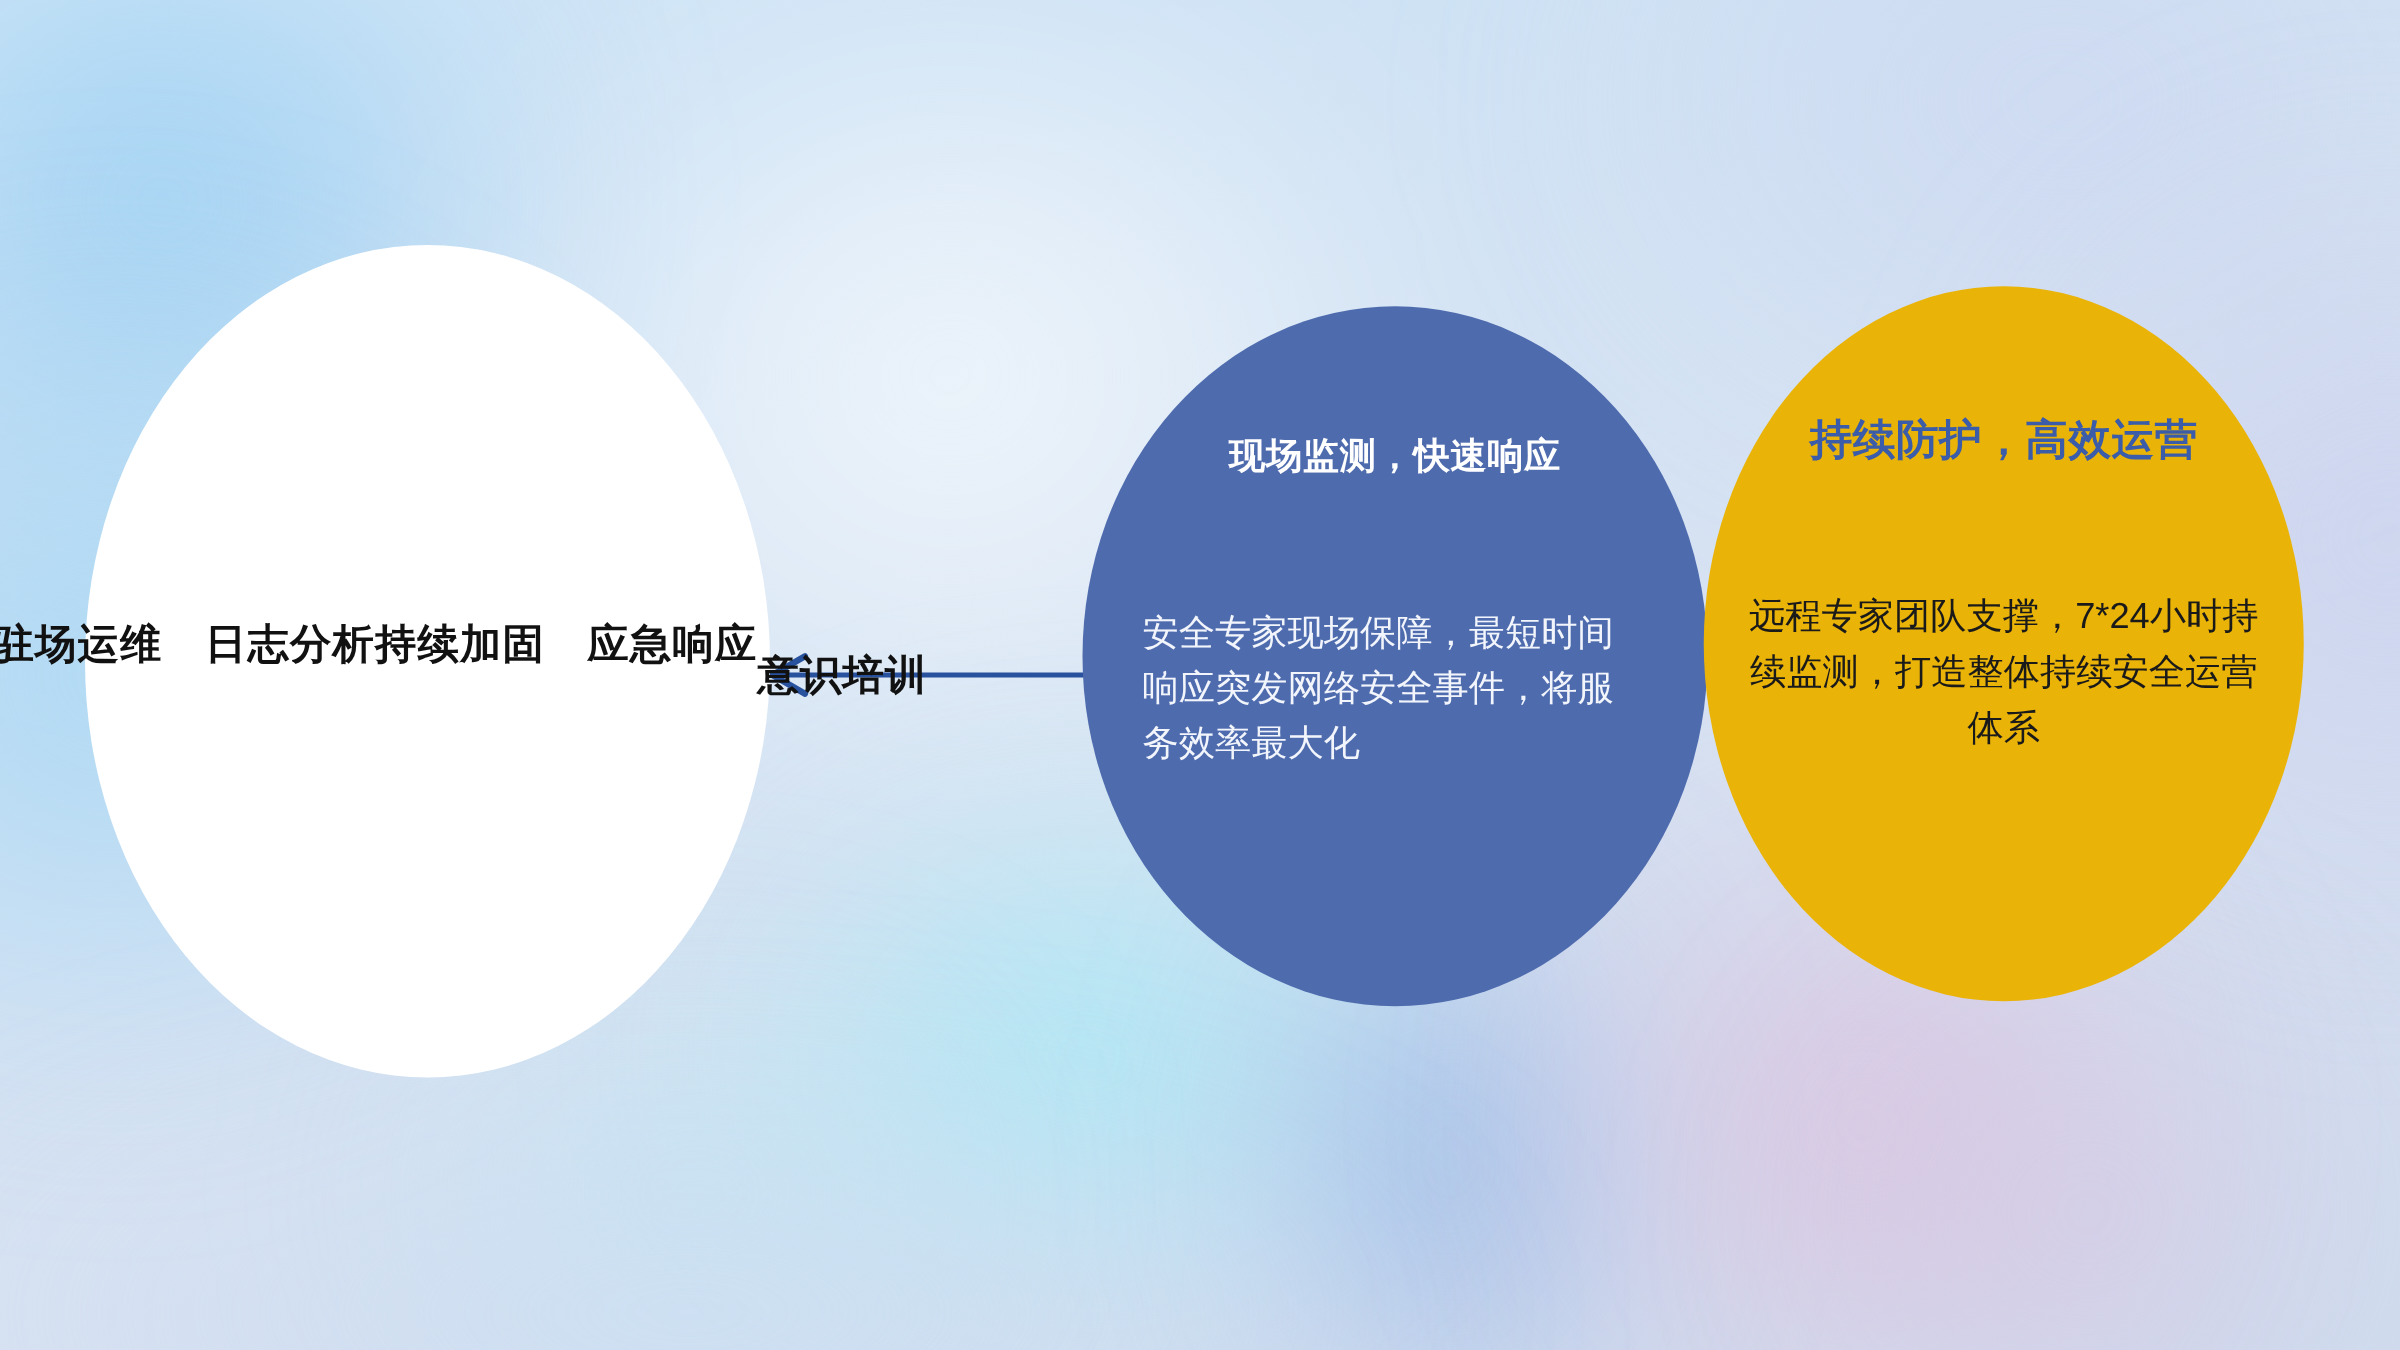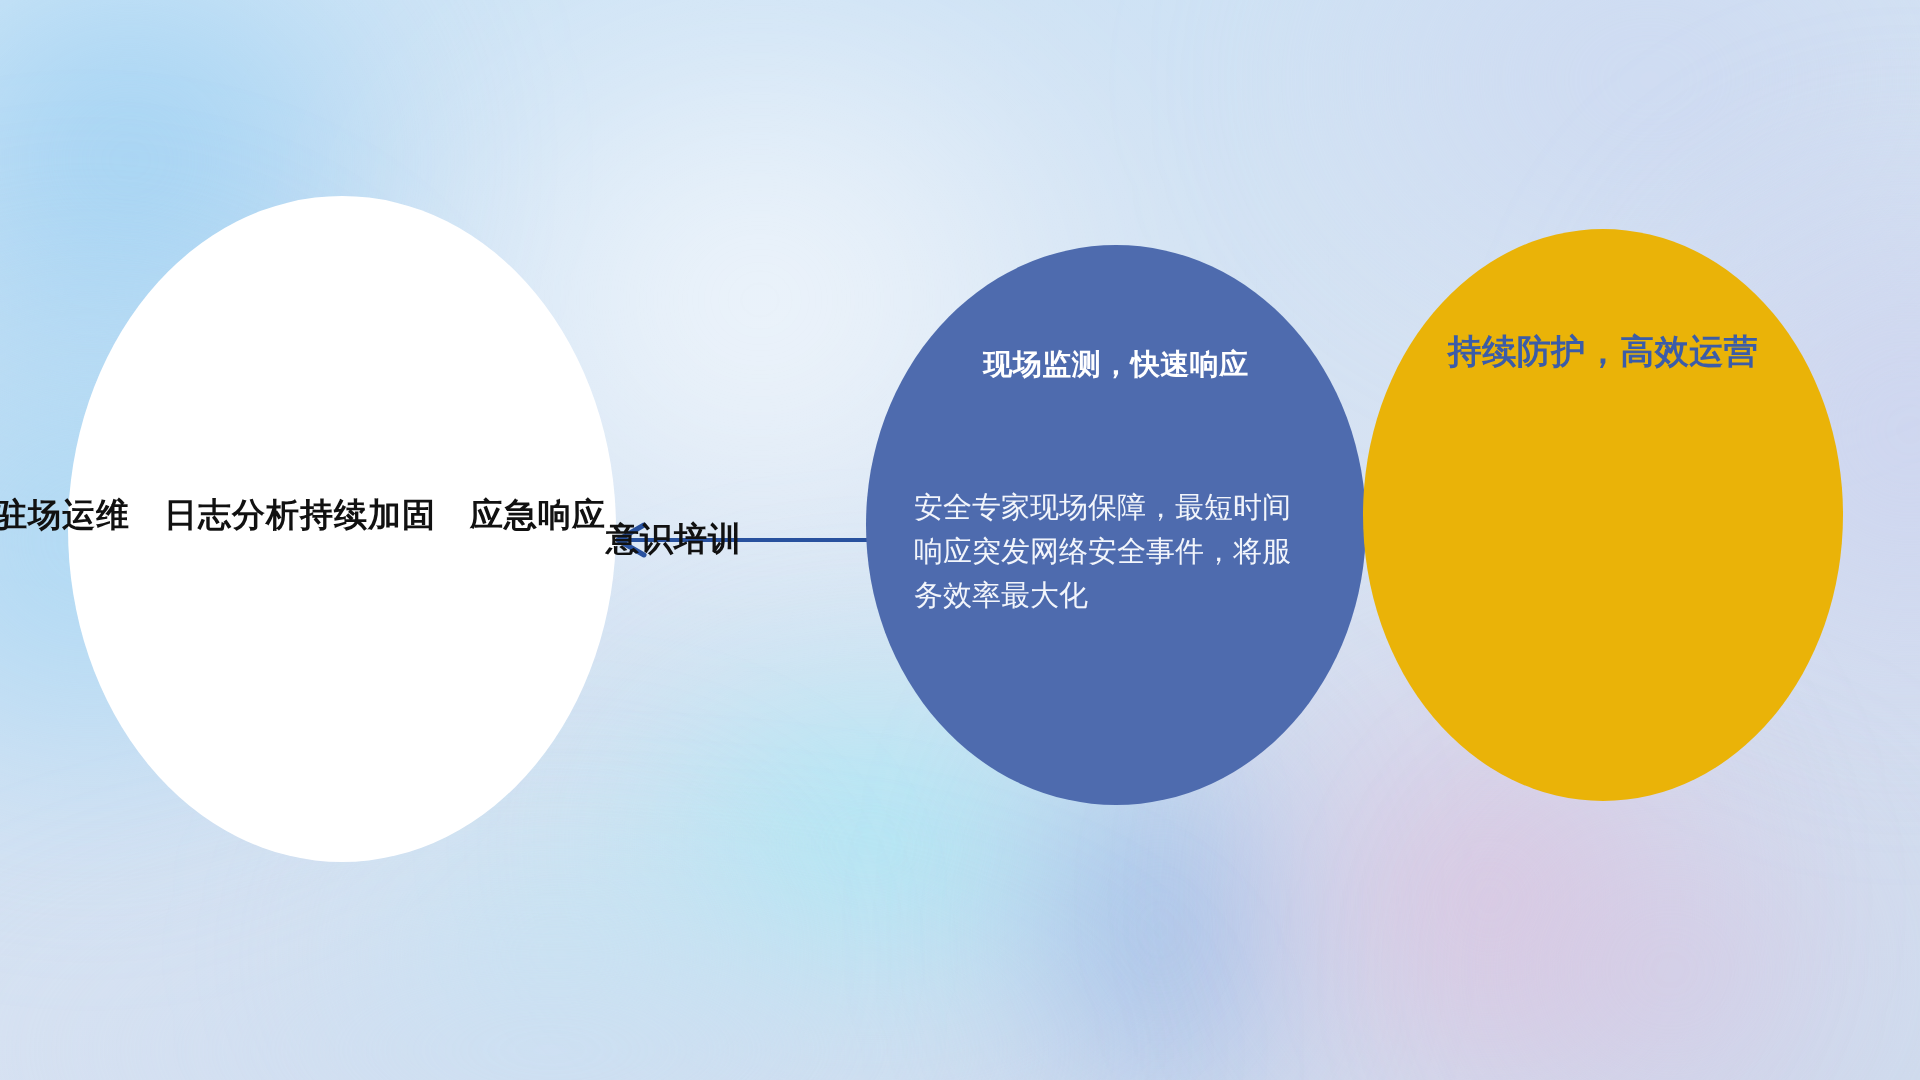--- a/index.html
+++ b/index.html
@@ -51,21 +51,21 @@
     left:68px;top:196px;width:548px;height:666px;
     background:#ffffff;
     border-radius:50%;
   }
   .left-inner{display:flex;flex-direction:row;align-items:center;}
   .divider{width:52px;height:5px;background:#1f4fa3;border-radius:2px;margin-bottom:56px;}
   .left-line{
     font-size:33px;font-weight:bold;color:#111;letter-spacing:1px;
     line-height:1;margin-bottom:30px;white-space:pre;
   }
-  .left-line.last{margin-top:20px;margin-bottom:0;font-family:Liberation Serif, serif;}
+  .left-line.last{margin-top:20px;margin-bottom:0;}
 
   .circle-mid{
     left:866px;top:245px;width:500px;height:560px;
     background:#4e6bae;
     z-index:2;
   }
   .mid-title{
     font-size:29px;font-weight:bold;color:#ffffff;letter-spacing:.5px;
     position:absolute;top:100px;left:0;right:0;text-align:center;white-space:nowrap;
   }
@@ -120,15 +120,16 @@
     </div>
   </div>
 
   <div class="circle circle-mid">
     <div class="mid-title">现场监测，快速响应</div>
     <div class="mid-body">安全专家现场保障，最短时间响应突发网络安全事件，将服务效率最大化</div>
   </div>
 
   <div class="circle circle-right">
     <div class="right-title">持续防护，高效运营</div>
+    <div class="right-body">远程专家团队支撑，7*24小时持续监测，打造整体持续安全运营体系</div>
   </div>
 
 </div>
 
 </body></html>

